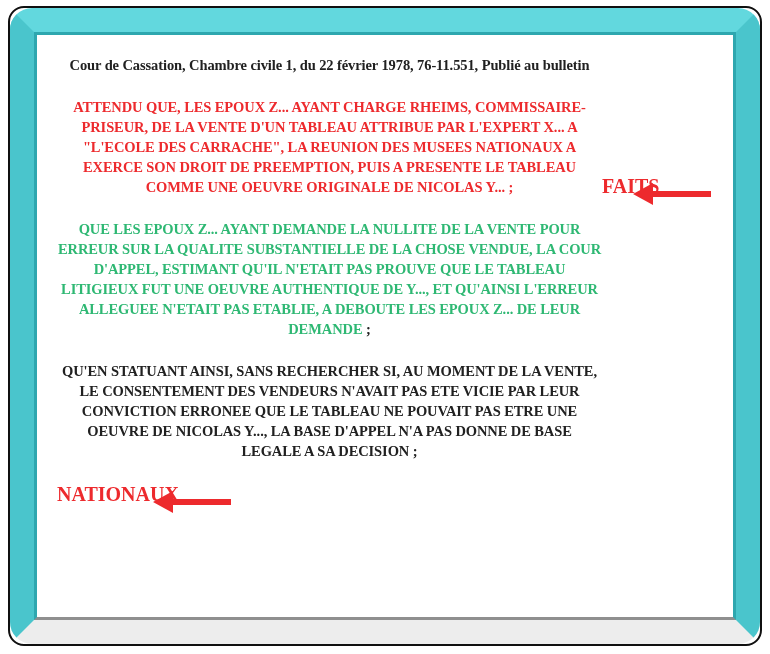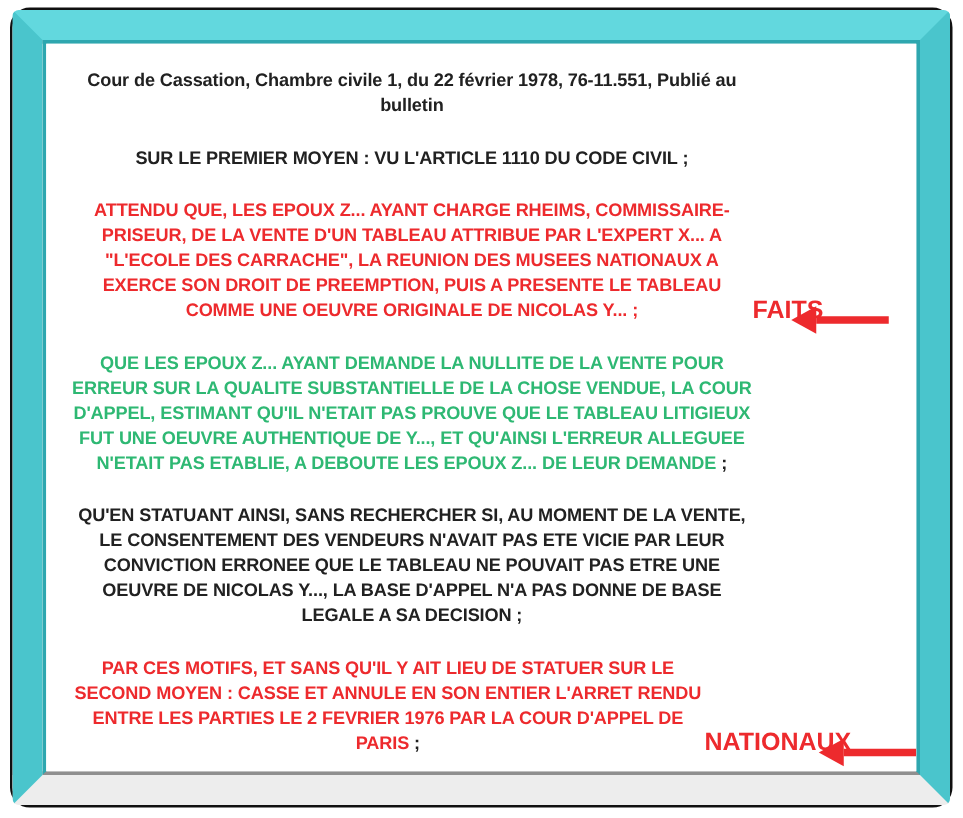--- a/index.html
+++ b/index.html
@@ -22,21 +22,22 @@
   .frame-outer{
     position:absolute;left:8px;top:6px;width:754px;height:640px;
     box-sizing:border-box;border:2px solid var(--frame-outline);
     border-radius:16px;background:#ffffff;
   }
   .frame-band{
     position:absolute;left:0;top:0;right:0;bottom:0;
     box-sizing:border-box;
     border:24px solid;
     border-color:var(--frame-teal-top) var(--frame-teal) var(--frame-bottom) var(--frame-teal);
-    border-radius:5px;
+    border-radius:22px;
+    font-family:Liberation Serif, serif;
   }
   .frame-inner-line{
     position:absolute;left:0;top:0;right:0;bottom:0;
     box-sizing:border-box;
     border:3px solid;
     border-color:var(--frame-teal-inner) var(--frame-teal-inner) var(--frame-bottom-line) var(--frame-teal-inner);
   }
   .content{
     position:absolute;left:0;top:0;right:0;bottom:0;
     background:#ffffff;
@@ -80,42 +81,38 @@
 
 <div class="frame-outer">
   <div class="frame-band">
     <div class="frame-inner-line">
       <div class="content">
 
         <div class="row">
           <p class="textcol title">Cour de Cassation, Chambre civile 1, du 22 février 1978, 76-11.551, Publié au bulletin</p>
         </div>
 
-        <div class="row">
-          <p class="textcol chapeau">SUR LE PREMIER MOYEN : VU L'ARTICLE 1110 DU CODE CIVIL ;</p>
-        </div>
 
         <section class="row">
           <p class="textcol c-red"><span>ATTENDU QUE, LES EPOUX Z... AYANT CHARGE RHEIMS, COMMISSAIRE-PRISEUR, DE LA VENTE D'UN TABLEAU ATTRIBUE PAR L'EXPERT X... A "L'ECOLE DES CARRACHE", LA REUNION DES MUSEES NATIONAUX A EXERCE SON DROIT DE PREEMPTION, PUIS A PRESENTE LE TABLEAU COMME UNE OEUVRE ORIGINALE DE NICOLAS Y... ;</span><span class="suffix"></span></p>
           <aside class="annotation">
             <div class="annotation-label">FAITS</div>
             <div class="arrow-left"></div>
           </aside>
         </section>
 
         <section class="row">
           <p class="textcol c-green"><span>QUE LES EPOUX Z... AYANT DEMANDE LA NULLITE DE LA VENTE POUR ERREUR SUR LA QUALITE SUBSTANTIELLE DE LA CHOSE VENDUE, LA COUR D'APPEL, ESTIMANT QU'IL N'ETAIT PAS PROUVE QUE LE TABLEAU LITIGIEUX FUT UNE OEUVRE AUTHENTIQUE DE Y..., ET QU'AINSI L'ERREUR ALLEGUEE N'ETAIT PAS ETABLIE, A DEBOUTE LES EPOUX Z... DE LEUR DEMANDE</span><span class="suffix"> ;</span></p>
         </section>
 
         <section class="row">
           <p class="textcol c-ink"><span>QU'EN STATUANT AINSI, SANS RECHERCHER SI, AU MOMENT DE LA VENTE, LE CONSENTEMENT DES VENDEURS N'AVAIT PAS ETE VICIE PAR LEUR CONVICTION ERRONEE QUE LE TABLEAU NE POUVAIT PAS ETRE UNE OEUVRE DE NICOLAS Y..., LA BASE D'APPEL N'A PAS DONNE DE BASE LEGALE A SA DECISION ;</span><span class="suffix"></span></p>
         </section>
 
         <section class="row">
-          <p class="textcol c-red"><span>PAR CES MOTIFS, ET SANS QU'IL Y AIT LIEU DE STATUER SUR LE SECOND MOYEN : CASSE ET ANNULE EN SON ENTIER L'ARRET RENDU ENTRE LES PARTIES LE 2 FEVRIER 1976 PAR LA COUR D'APPEL DE PARIS</span><span class="suffix"> ;</span></p>
           <aside class="annotation">
             <div class="annotation-label">NATIONAUX</div>
             <div class="arrow-left"></div>
           </aside>
         </section>
 
       </div>
     </div>
   </div>
 </div>

